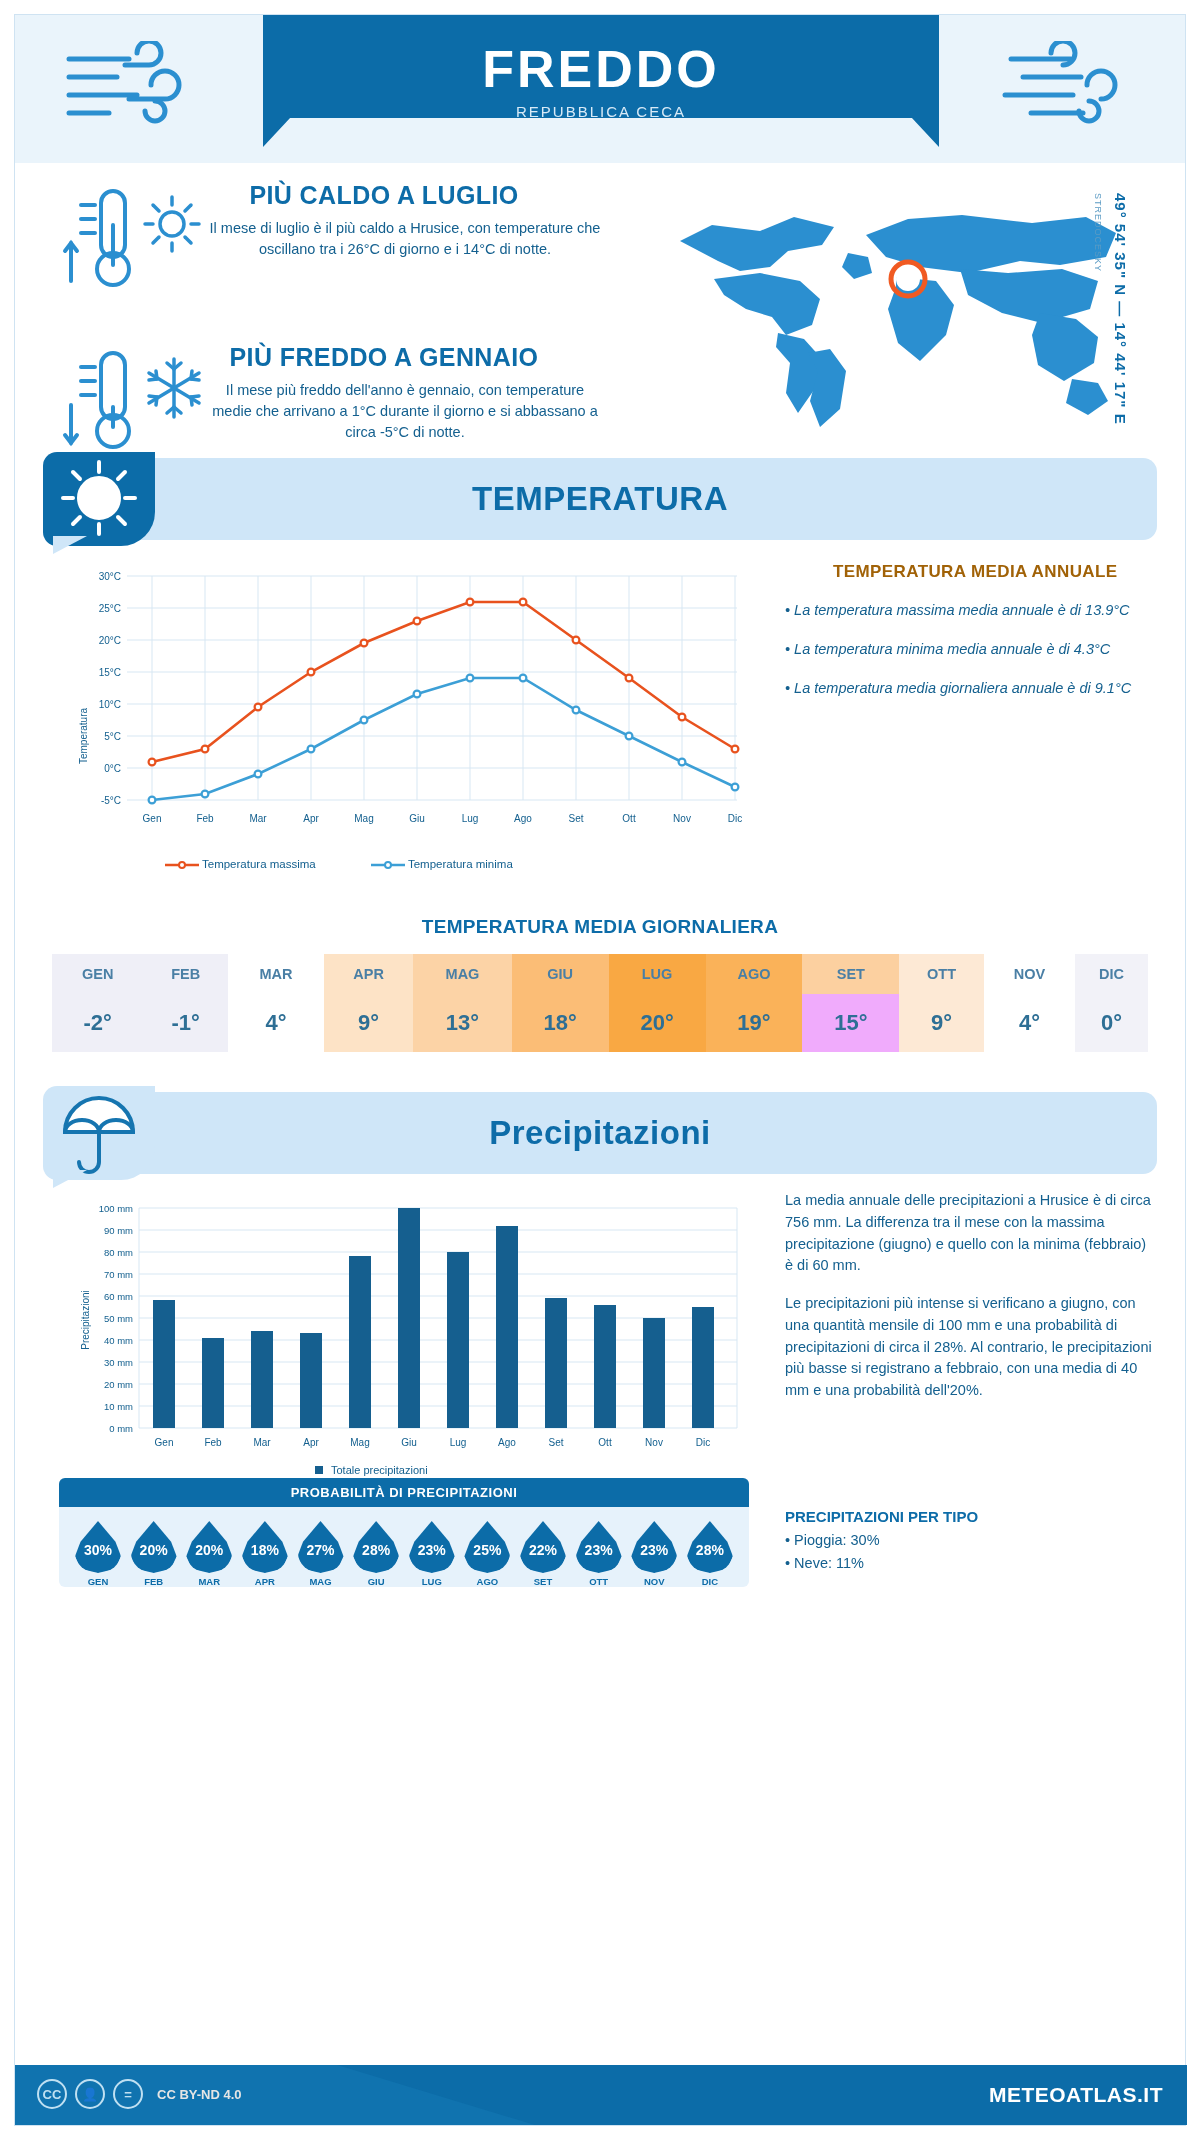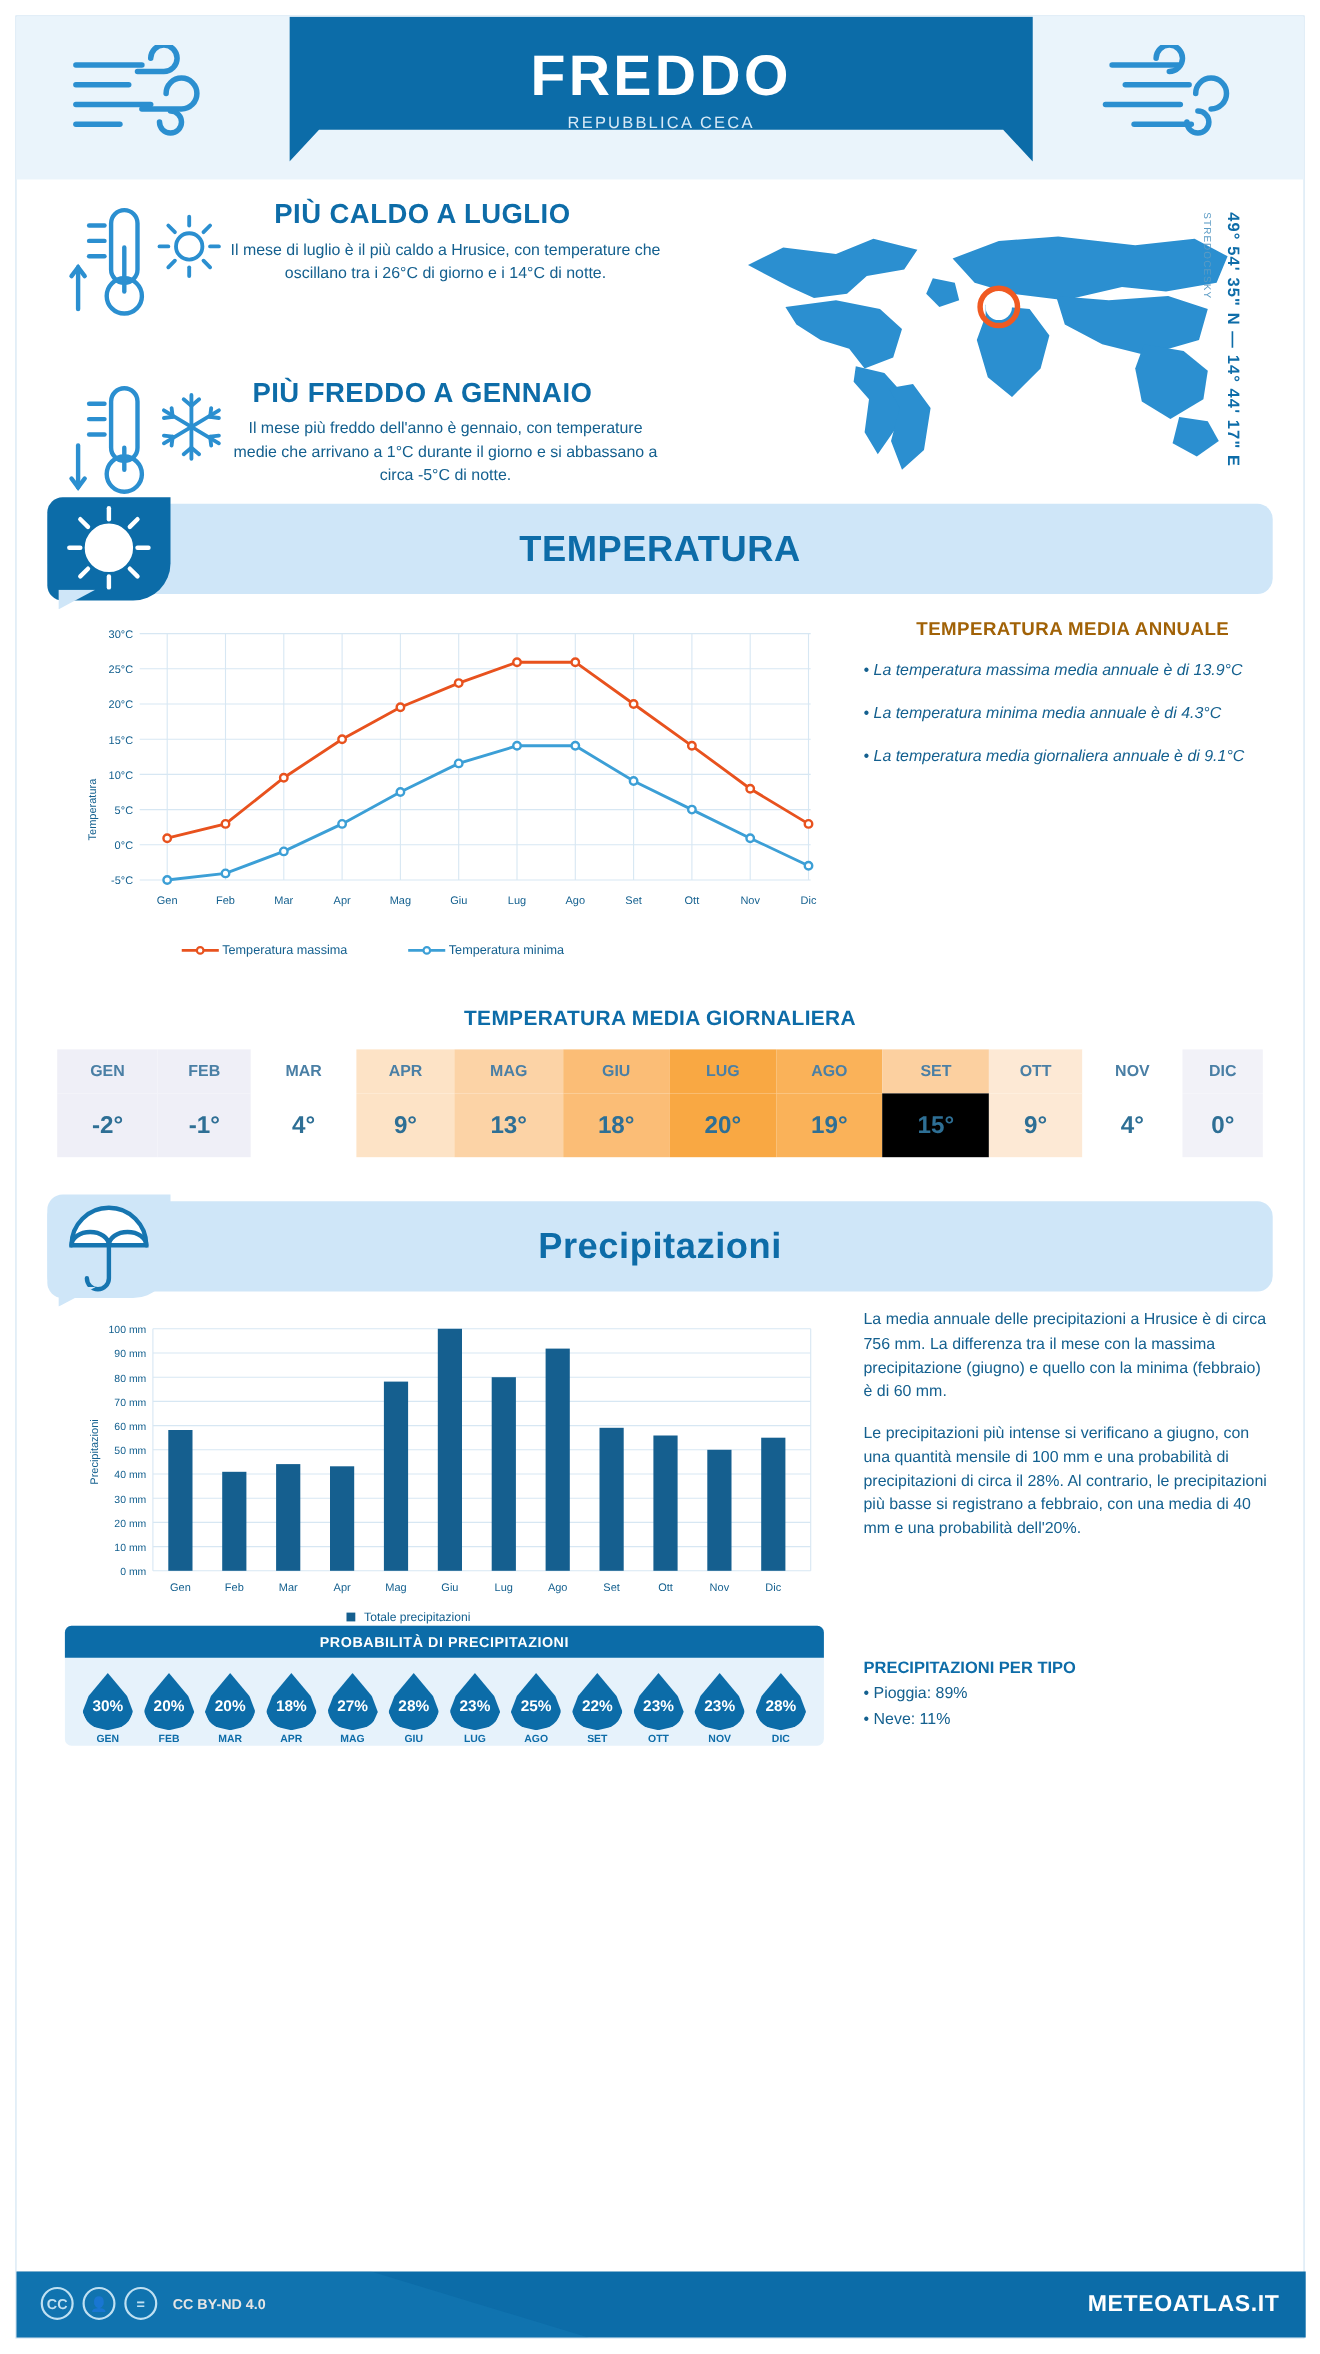--- a/index.html
+++ b/index.html
@@ -392,21 +392,21 @@
       </tr>
       <tr>
         <td style="background:#efeff7">-2°</td>
         <td style="background:#efeff7">-1°</td>
         <td style="background:#ffffff">4°</td>
         <td style="background:#fde3c6">9°</td>
         <td style="background:#fcd3a6">13°</td>
         <td style="background:#fbbd76">18°</td>
         <td style="background:#f9a843">20°</td>
         <td style="background:#fab259">19°</td>
-        <td style="background:#000000">15°</td>
+        <td style="background:#f0abfc">15°</td>
         <td style="background:#fde9d5">9°</td>
         <td style="background:#ffffff">4°</td>
         <td style="background:#f2f2f8">0°</td>
       </tr>
     </tbody>
         </table>
   </div>
 
   <div class="banner" style="margin-top:40px;">
     <div class="banner-badge light">
@@ -542,21 +542,21 @@
         </div>
         <div class="drop">
           <div class="dropshape">28%</div>
           <div class="droplbl">DIC</div>
         </div>
       </div>
     </div>
 
     <div style="position:absolute; left:770px; top:30px; width:360px;">
       <div class="ptype-title">PRECIPITAZIONI PER TIPO</div>
-      <div class="ptype-li">• Pioggia: 89%</div>
+      <div class="ptype-li">• Pioggia: 30%</div>
       <div class="ptype-li">• Neve: 11%</div>
     </div>
   </div>
 
   <div class="footer">
     <div class="footwave"></div>
     <div class="cc">
       <div class="ccb">CC</div>
       <div class="ccb">👤</div>
       <div class="ccb">=</div>

